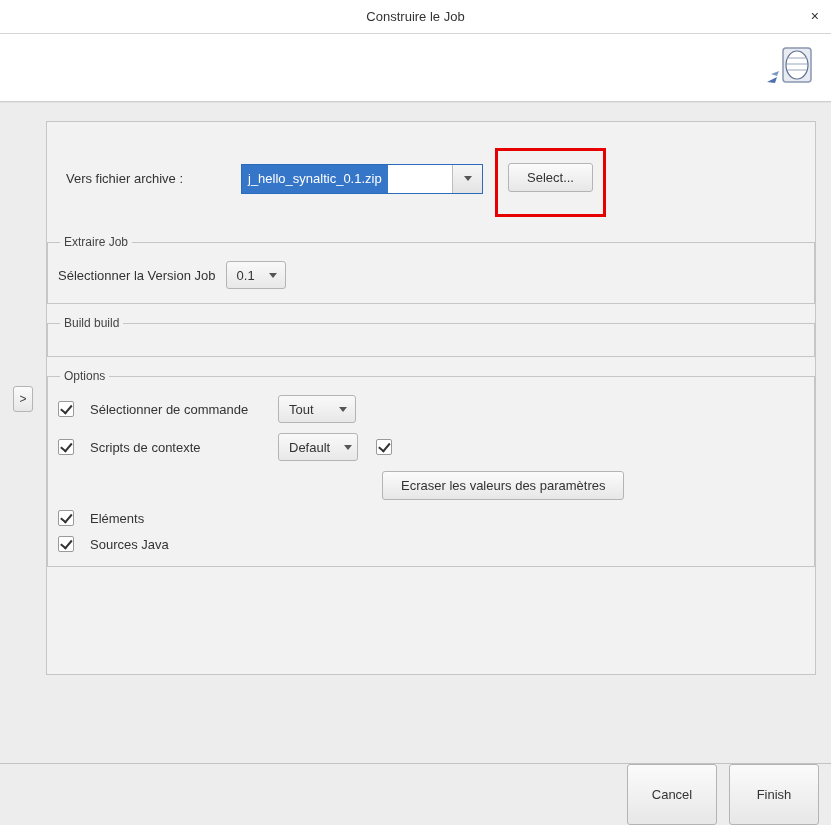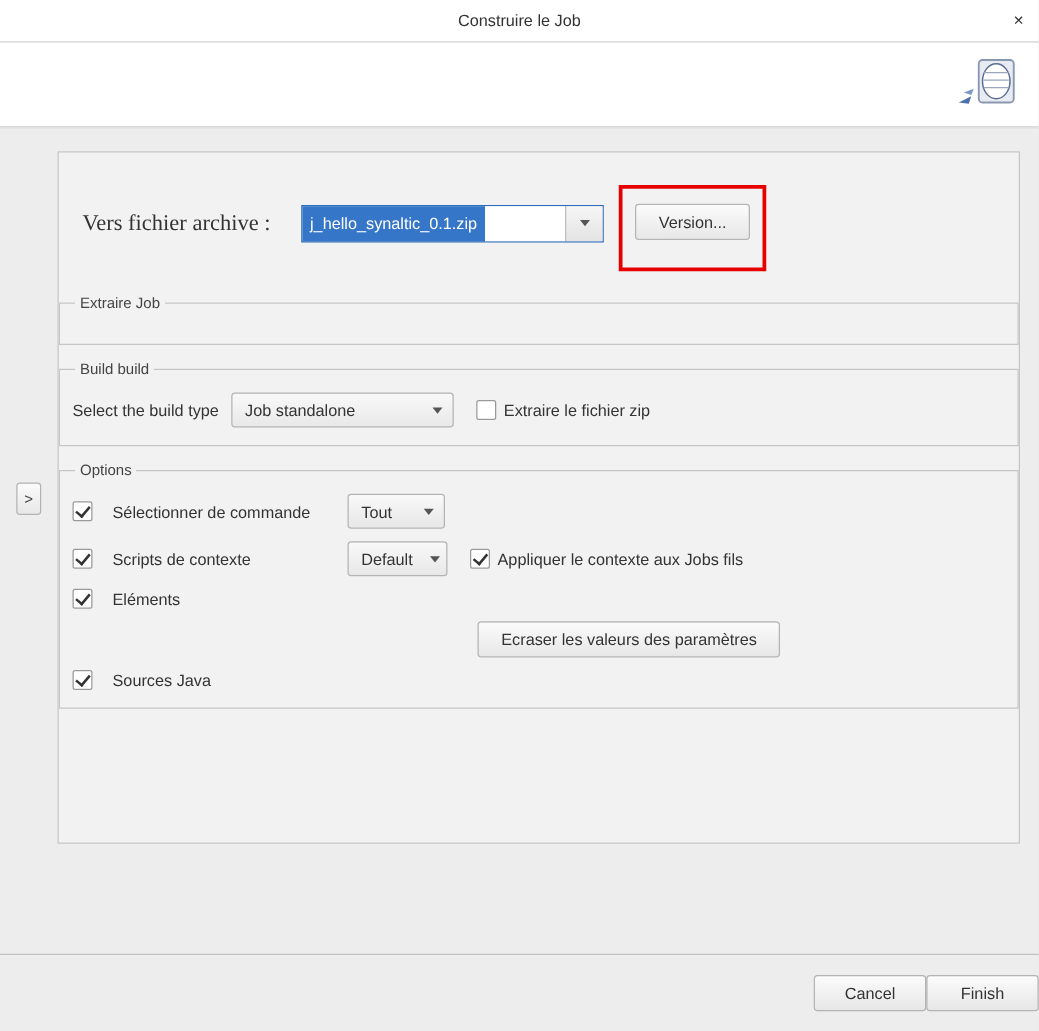--- a/index.html
+++ b/index.html
@@ -45,21 +45,21 @@
     left: 46px; right: 15px; top: 18px; bottom: 150px;
     background: #f2f2f2;
     border: 1px solid #c6c6c6;
     padding: 12px 0 12px 0;
   }
 
   .row1 {
     display: flex; align-items: center;
     padding: 10px 10px 22px 14px;
   }
-  .row1 .label { font-size: 18px; color: #333; width: 180px; text-align: left; padding-left: 5px; font-family: Liberation Serif, serif; }
+  .row1 .label { font-size: 13px; color: #333; width: 180px; text-align: left; padding-left: 5px; }
   .file-combo {
     display: flex;
     border: 1px solid #2a6bbd;
     height: 30px;
     width: 242px;
   }
   .file-combo .selbox {
     background: #3576c9;
     color: #fff;
     display: flex; align-items: center;
@@ -149,22 +149,23 @@
     font-size:12px;color:#444;
     cursor:pointer;
   }
 
   .footer {
     position:absolute;
     left:0;right:0;bottom:0;
     height:62px;
     border-top:1px solid #c2c2c2;
     background:#ededed;
-    display:flex;align-items:center;justify-content:flex-end;
-    gap:0;
+    display:flex;justify-content:flex-end;
+    gap:12px;
+    padding-right:12px;
   }
   .footer .btn { width:90px; padding:6px 0; text-align:center; }
 
   .group-stack { padding: 0 0 0 0; }
   .options-inner .field-row .lbl { width: 196px; }
 
   .topicon-svg { width:56px;height:52px; }
 </style>
 </head>
 <body>
@@ -195,42 +196,38 @@
     <div class="row1">
       <div class="label">Vers fichier archive :</div>
       <div class="file-combo">
         <div class="selbox">j_hello_synaltic_0.1.zip</div>
         <div style="flex:1;background:#fff"></div>
         <div class="drop">
             <div class="caret"></div>
           </div>
       </div>
       <div class="browse-wrap">
-        <button class="btn">Version...</button>
+        <button class="btn">Select...</button>
       </div>
     </div>
 
     <div class="group-stack">
       <fieldset>
         <legend>Extraire Job</legend>
+        <div class="field-row">
+          <span>Sélectionner la Version Job</span>
+          <div class="combo">
+            <span>0.1</span>
+            <div class="caret"></div>
+          </div>
+        </div>
       </fieldset>
 
       <fieldset>
         <legend>Build build</legend>
-        <div class="field-row">
-          <span>Select the build type</span>
-          <div class="combo" style="width:178px;justify-content:space-between">
-            <span>Job standalone</span>
-            <div class="caret"></div>
-          </div>
-          <span style="display:flex;align-items:center;margin-left:8px">
-            <span class="check"></span>
-            <span>Extraire le fichier zip</span>
-          </span>
-        </div>
       </fieldset>
 
       <fieldset class="options-inner">
         <legend>Options</legend>
 
         <div class="field-row">
           <span class="check checked"></span>
           <span class="lbl" style="width:178px">Sélectionner de commande</span>
           <div class="combo" style="width:78px;justify-content:space-between">
             <span>Tout</span>
@@ -240,34 +237,33 @@
 
         <div class="field-row">
           <span class="check checked"></span>
           <span class="lbl" style="width:178px">Scripts de contexte</span>
           <div class="combo" style="width:80px;">
             <span>Default</span>
             <div class="caret"></div>
           </div>
           <span style="display:flex;align-items:center;margin-left:8px">
             <span class="check checked"></span>
-            <span>Appliquer le contexte aux Jobs fils</span>
           </span>
-        </div>
-
-        <div class="field-row">
-          <span class="check checked"></span>
-          <span>Eléments</span>
         </div>
 
         <div class="field-row">
           <span style="width:22px"></span>
           <span style="width:178px"></span>
           <span style="width:86px"></span>
           <button class="btn" style="margin-left:8px">Ecraser les valeurs des paramètres</button>
+        </div>
+
+        <div class="field-row">
+          <span class="check checked"></span>
+          <span>Eléments</span>
         </div>
         <div class="field-row">
           <span class="check checked"></span>
           <span>Sources Java</span>
         </div>
       </fieldset>
     </div>
   </div>
 
   <div class="footer">

